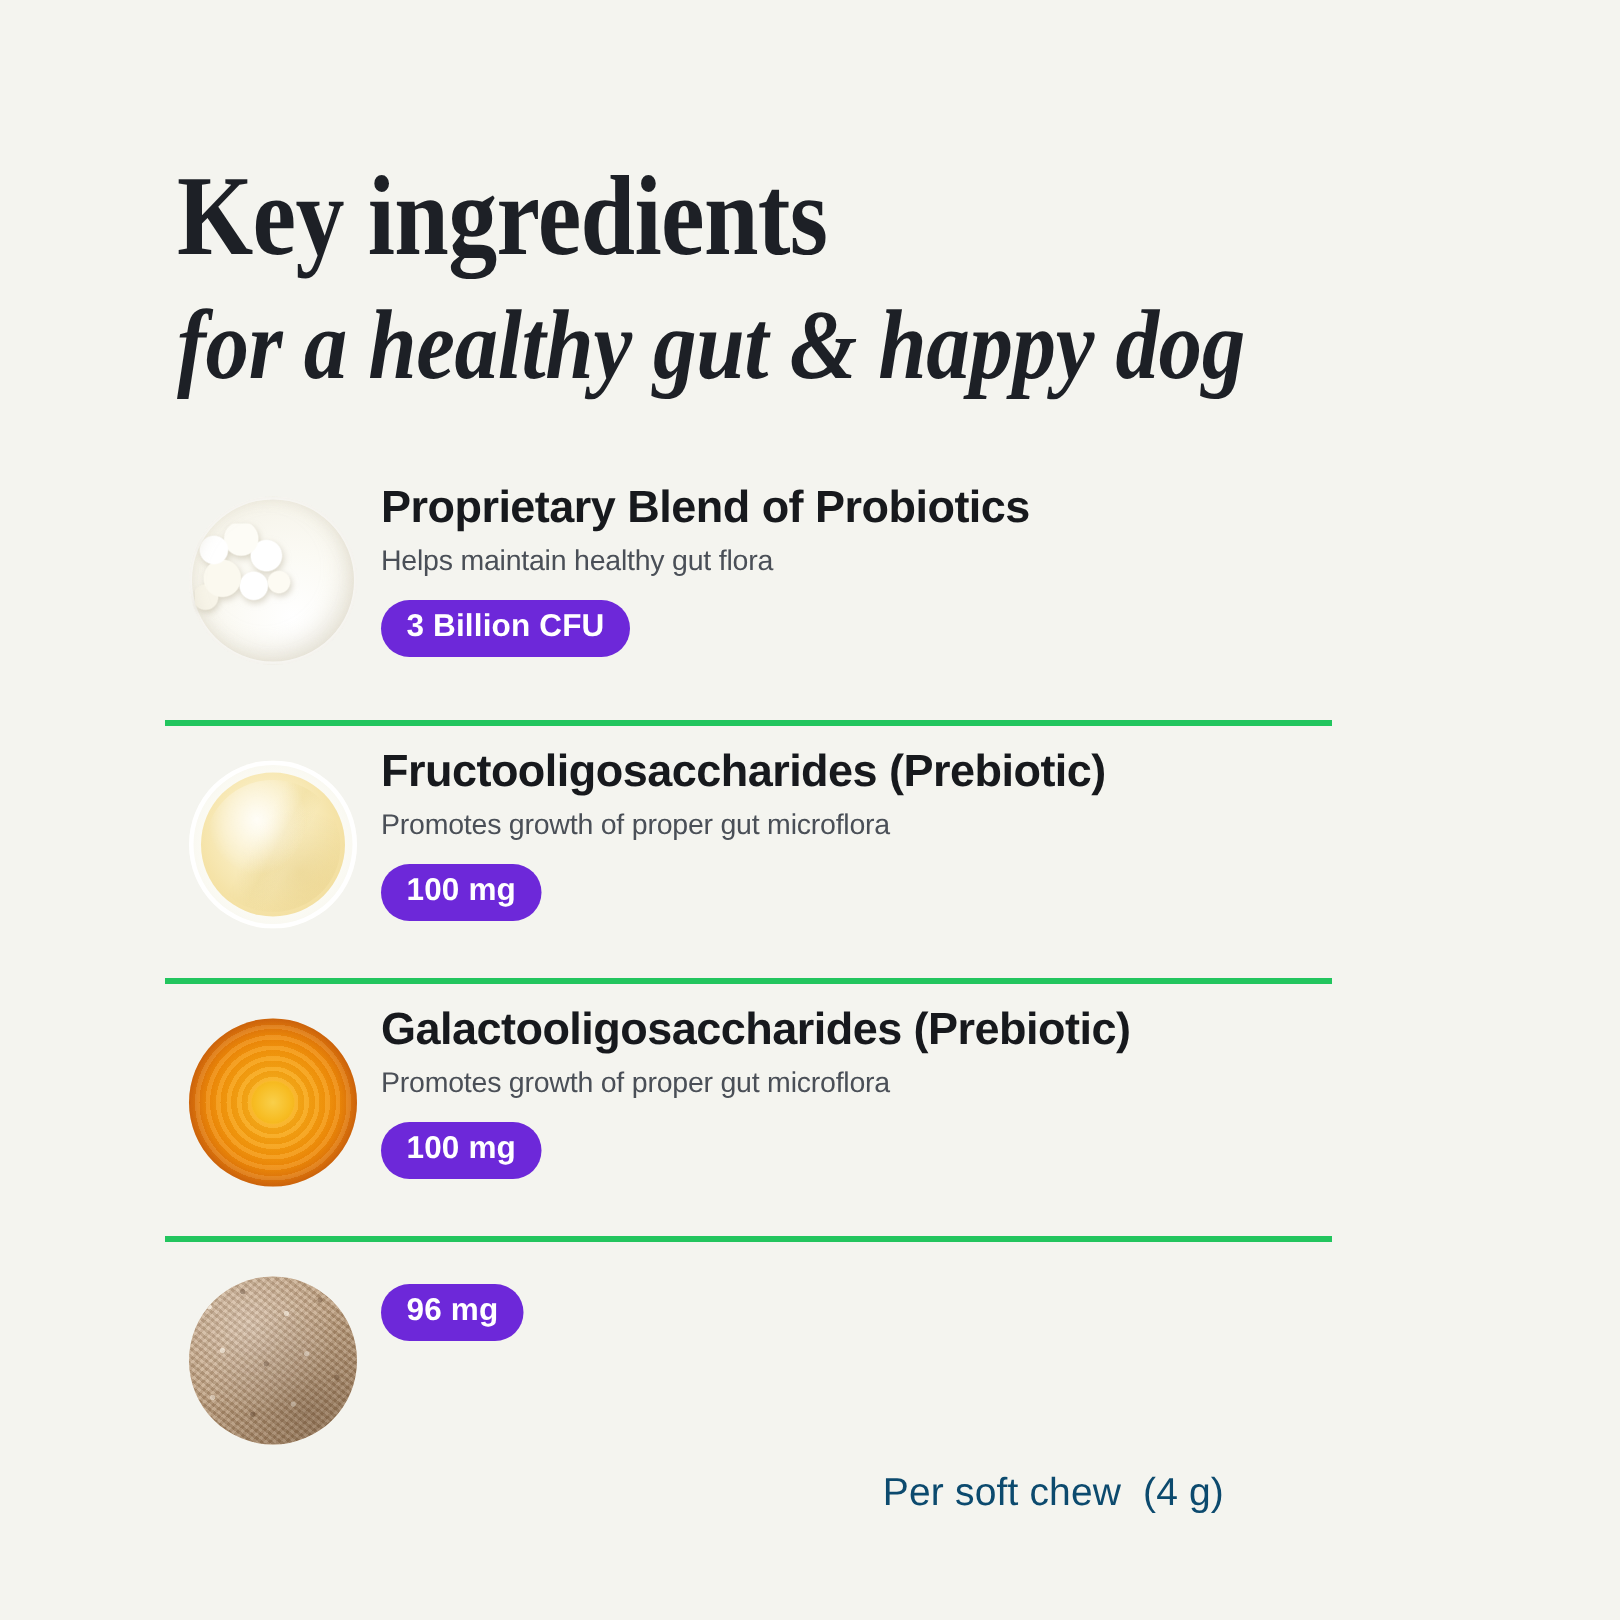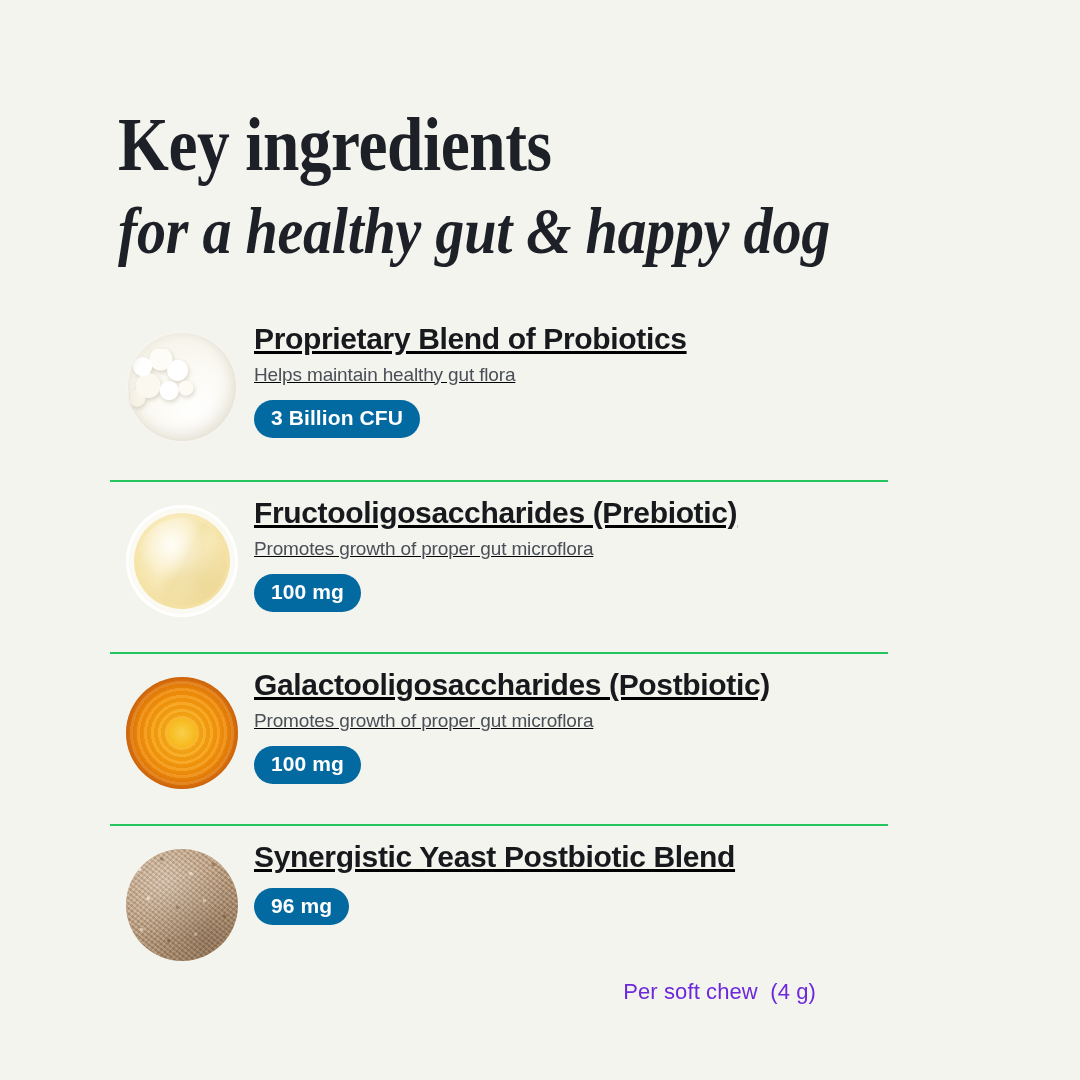--- a/index.html
+++ b/index.html
@@ -51,30 +51,29 @@
     white-space: nowrap;
     margin-top: 12px;
   }
 
   
   .list {
     position: absolute;
     left: 110px;
     top: 308px;
     width: 858px;
-    text-decoration: underline;
   }
 
   .row {
     position: relative;
     display: flex;
     align-items: flex-start;
     height: 172px;
   }
-  .row + .row { border-top: 2px solid #22c55e; }
+  .row + .row { border-top: 4px solid #22c55e; }
 
   .thumb-wrap {
     width: 144px;
     flex: 0 0 144px;
     display: flex;
     align-items: center;
     justify-content: center;
     height: 152px;
     padding-top: 6px;
   }
@@ -226,37 +225,37 @@
     line-height: 1.2;
     color: #4a4f57;
     letter-spacing: -0.15px;
     margin-top: 8px;
     white-space: nowrap;
   }
   .badge {
     display: inline-block;
     margin-top: 14px;
     padding: 6px 17px 8px;
-    background: #0369a1;
+    background: #6d28d9;
     color: #ffffff;
     font-size: 21px;
     font-weight: 700;
     line-height: 1.12;
     letter-spacing: 0.1px;
     border-radius: 999px;
   }
 
   
   .footer {
     position: absolute;
     right: 72px;
     top: 979px;
-    font-size: 22px;
+    font-size: 26px;
     font-weight: 400;
-    color: #6d28d9;
+    color: #0c4a6e;
     letter-spacing: 0.1px;
     white-space: pre;
   }
 </style>
 </head>
 <body>
 
 <div class="page">
 
   <div class="heading">
@@ -286,32 +285,31 @@
         <div class="row-desc">Promotes growth of proper gut microflora</div>
         <span class="badge">100 mg</span>
       </div>
     </div>
 
     <div class="row">
       <div class="thumb-wrap">
         <div class="thumb thumb-gos"></div>
       </div>
       <div class="row-text">
-        <div class="row-title">Galactooligosaccharides (Postbiotic)</div>
+        <div class="row-title">Galactooligosaccharides (Prebiotic)</div>
         <div class="row-desc">Promotes growth of proper gut microflora</div>
         <span class="badge">100 mg</span>
       </div>
     </div>
 
     <div class="row">
       <div class="thumb-wrap">
         <div class="thumb thumb-yeast"></div>
       </div>
       <div class="row-text">
-        <div class="row-title">Synergistic Yeast Postbiotic Blend</div>
         <span class="badge">96 mg</span>
       </div>
     </div>
 
   </div>
 
   <div class="footer">Per soft chew  (4 g)</div>
 
 </div>
 

